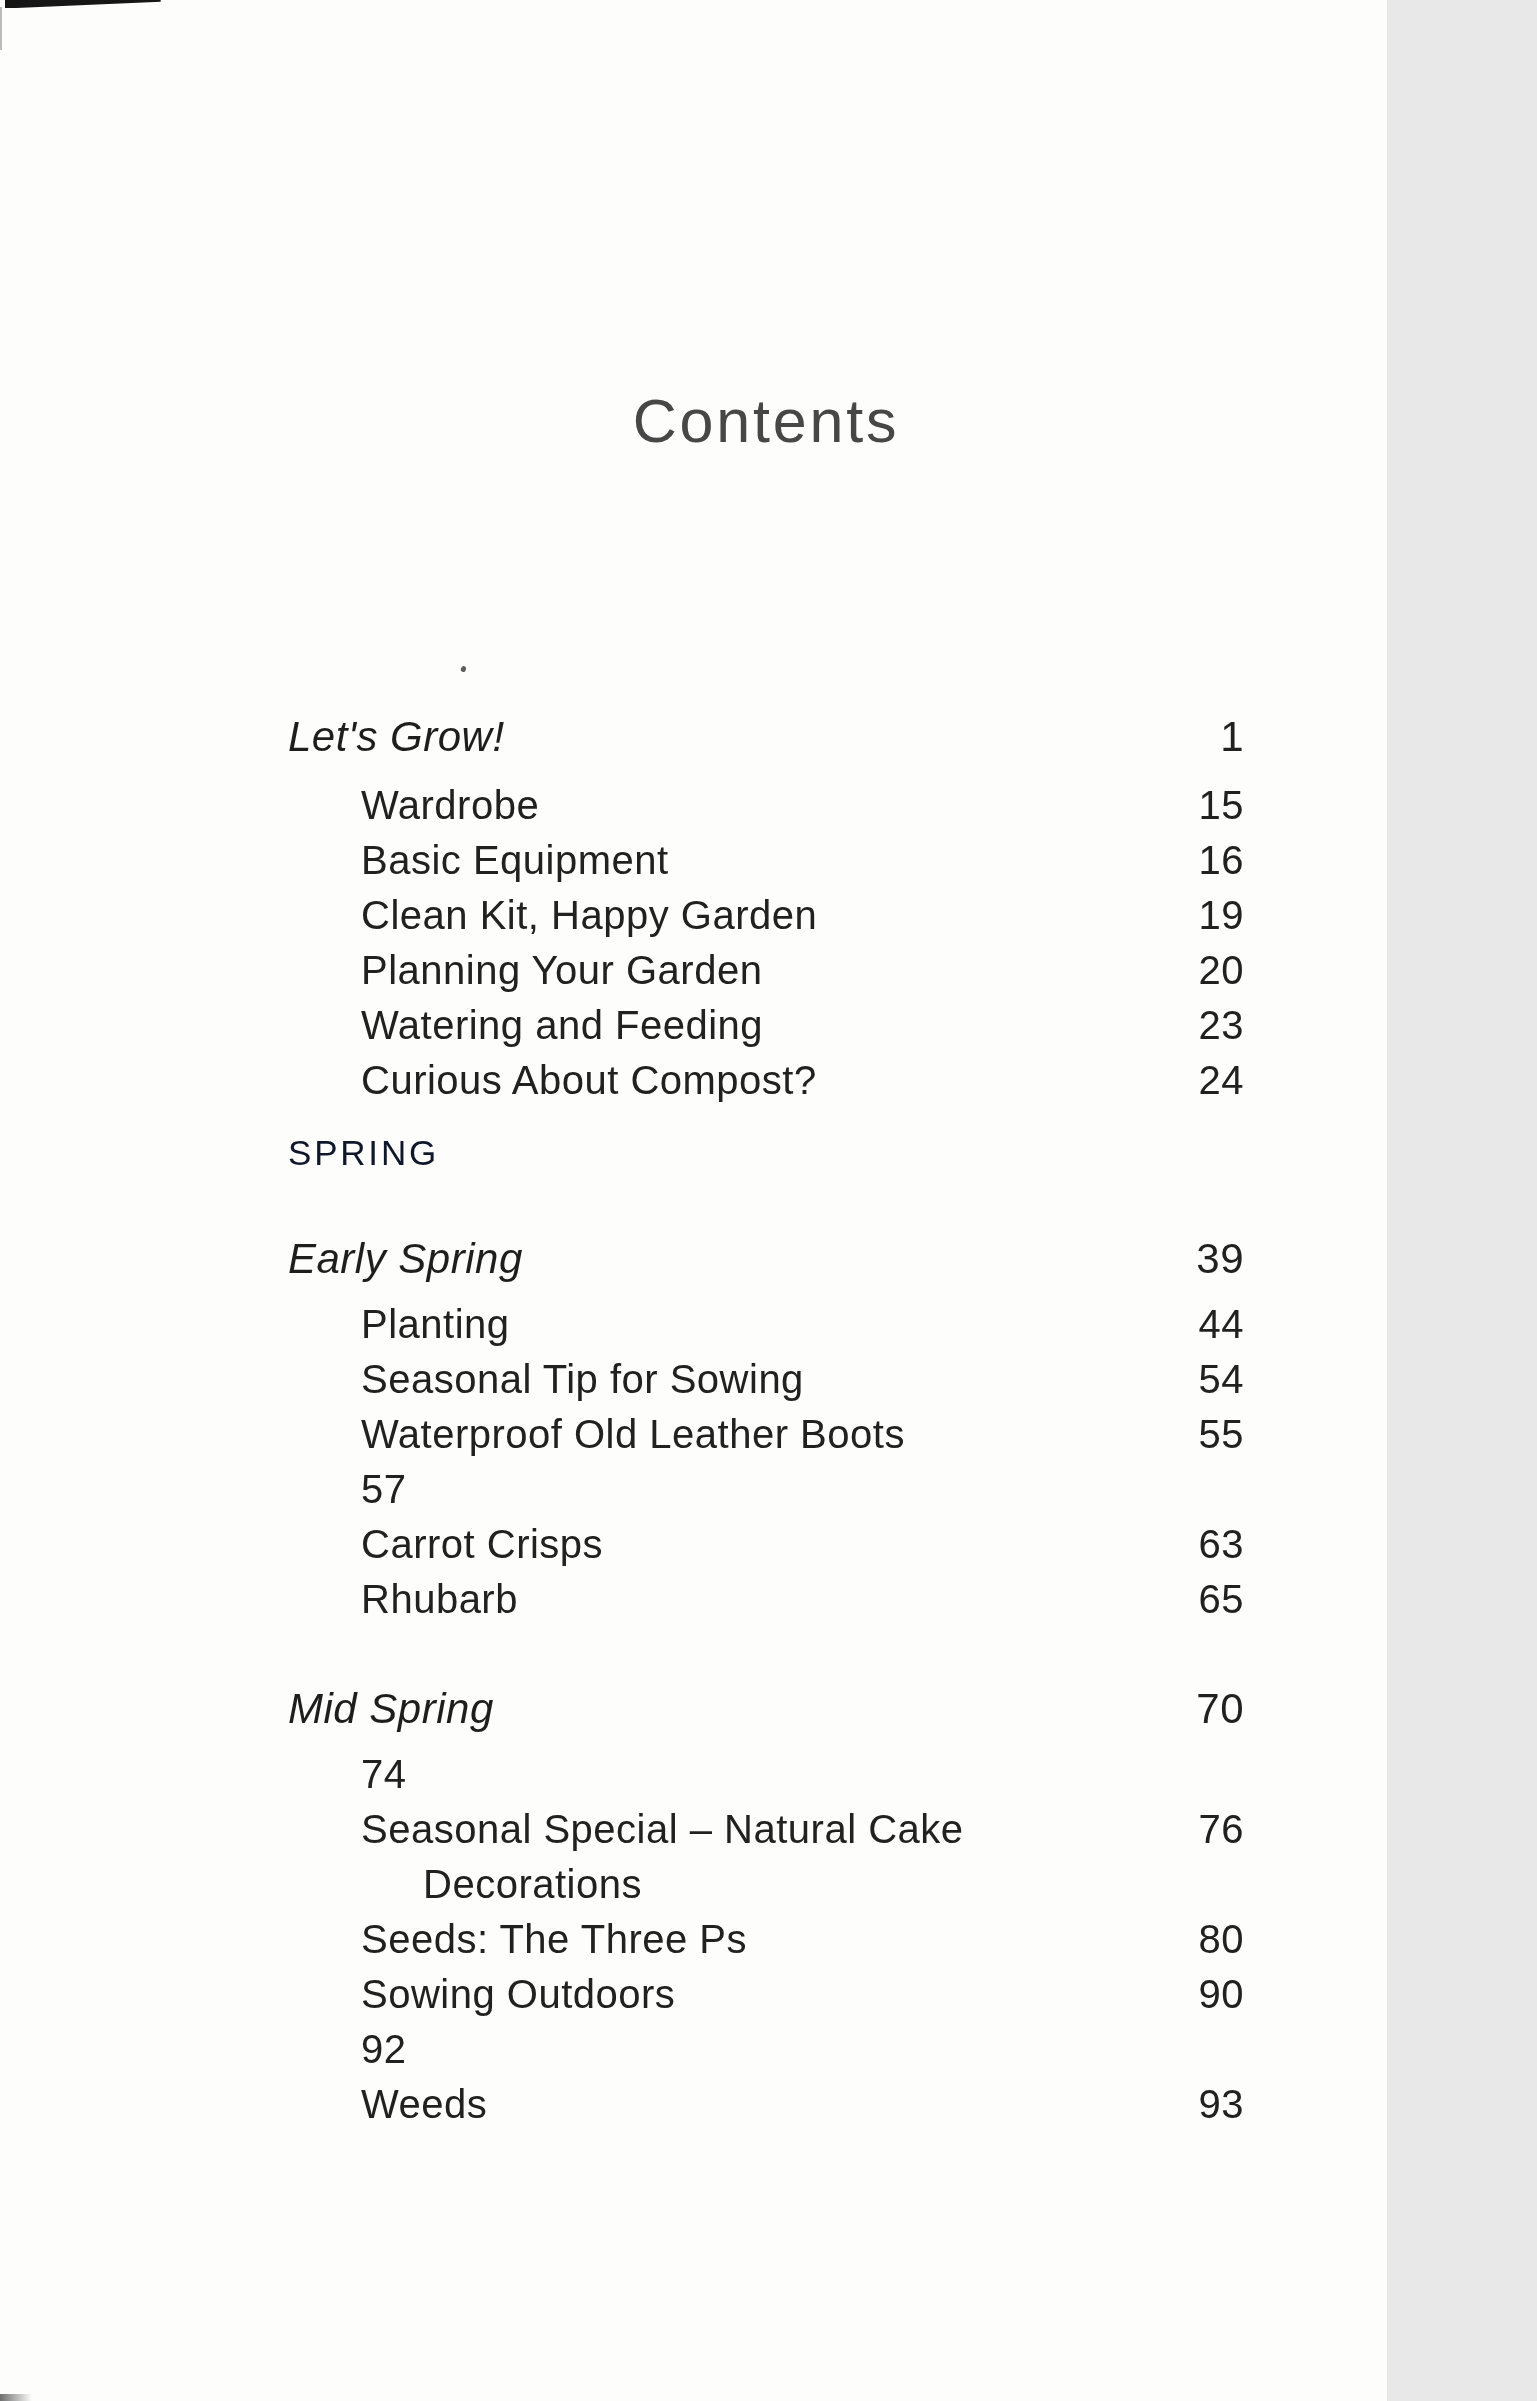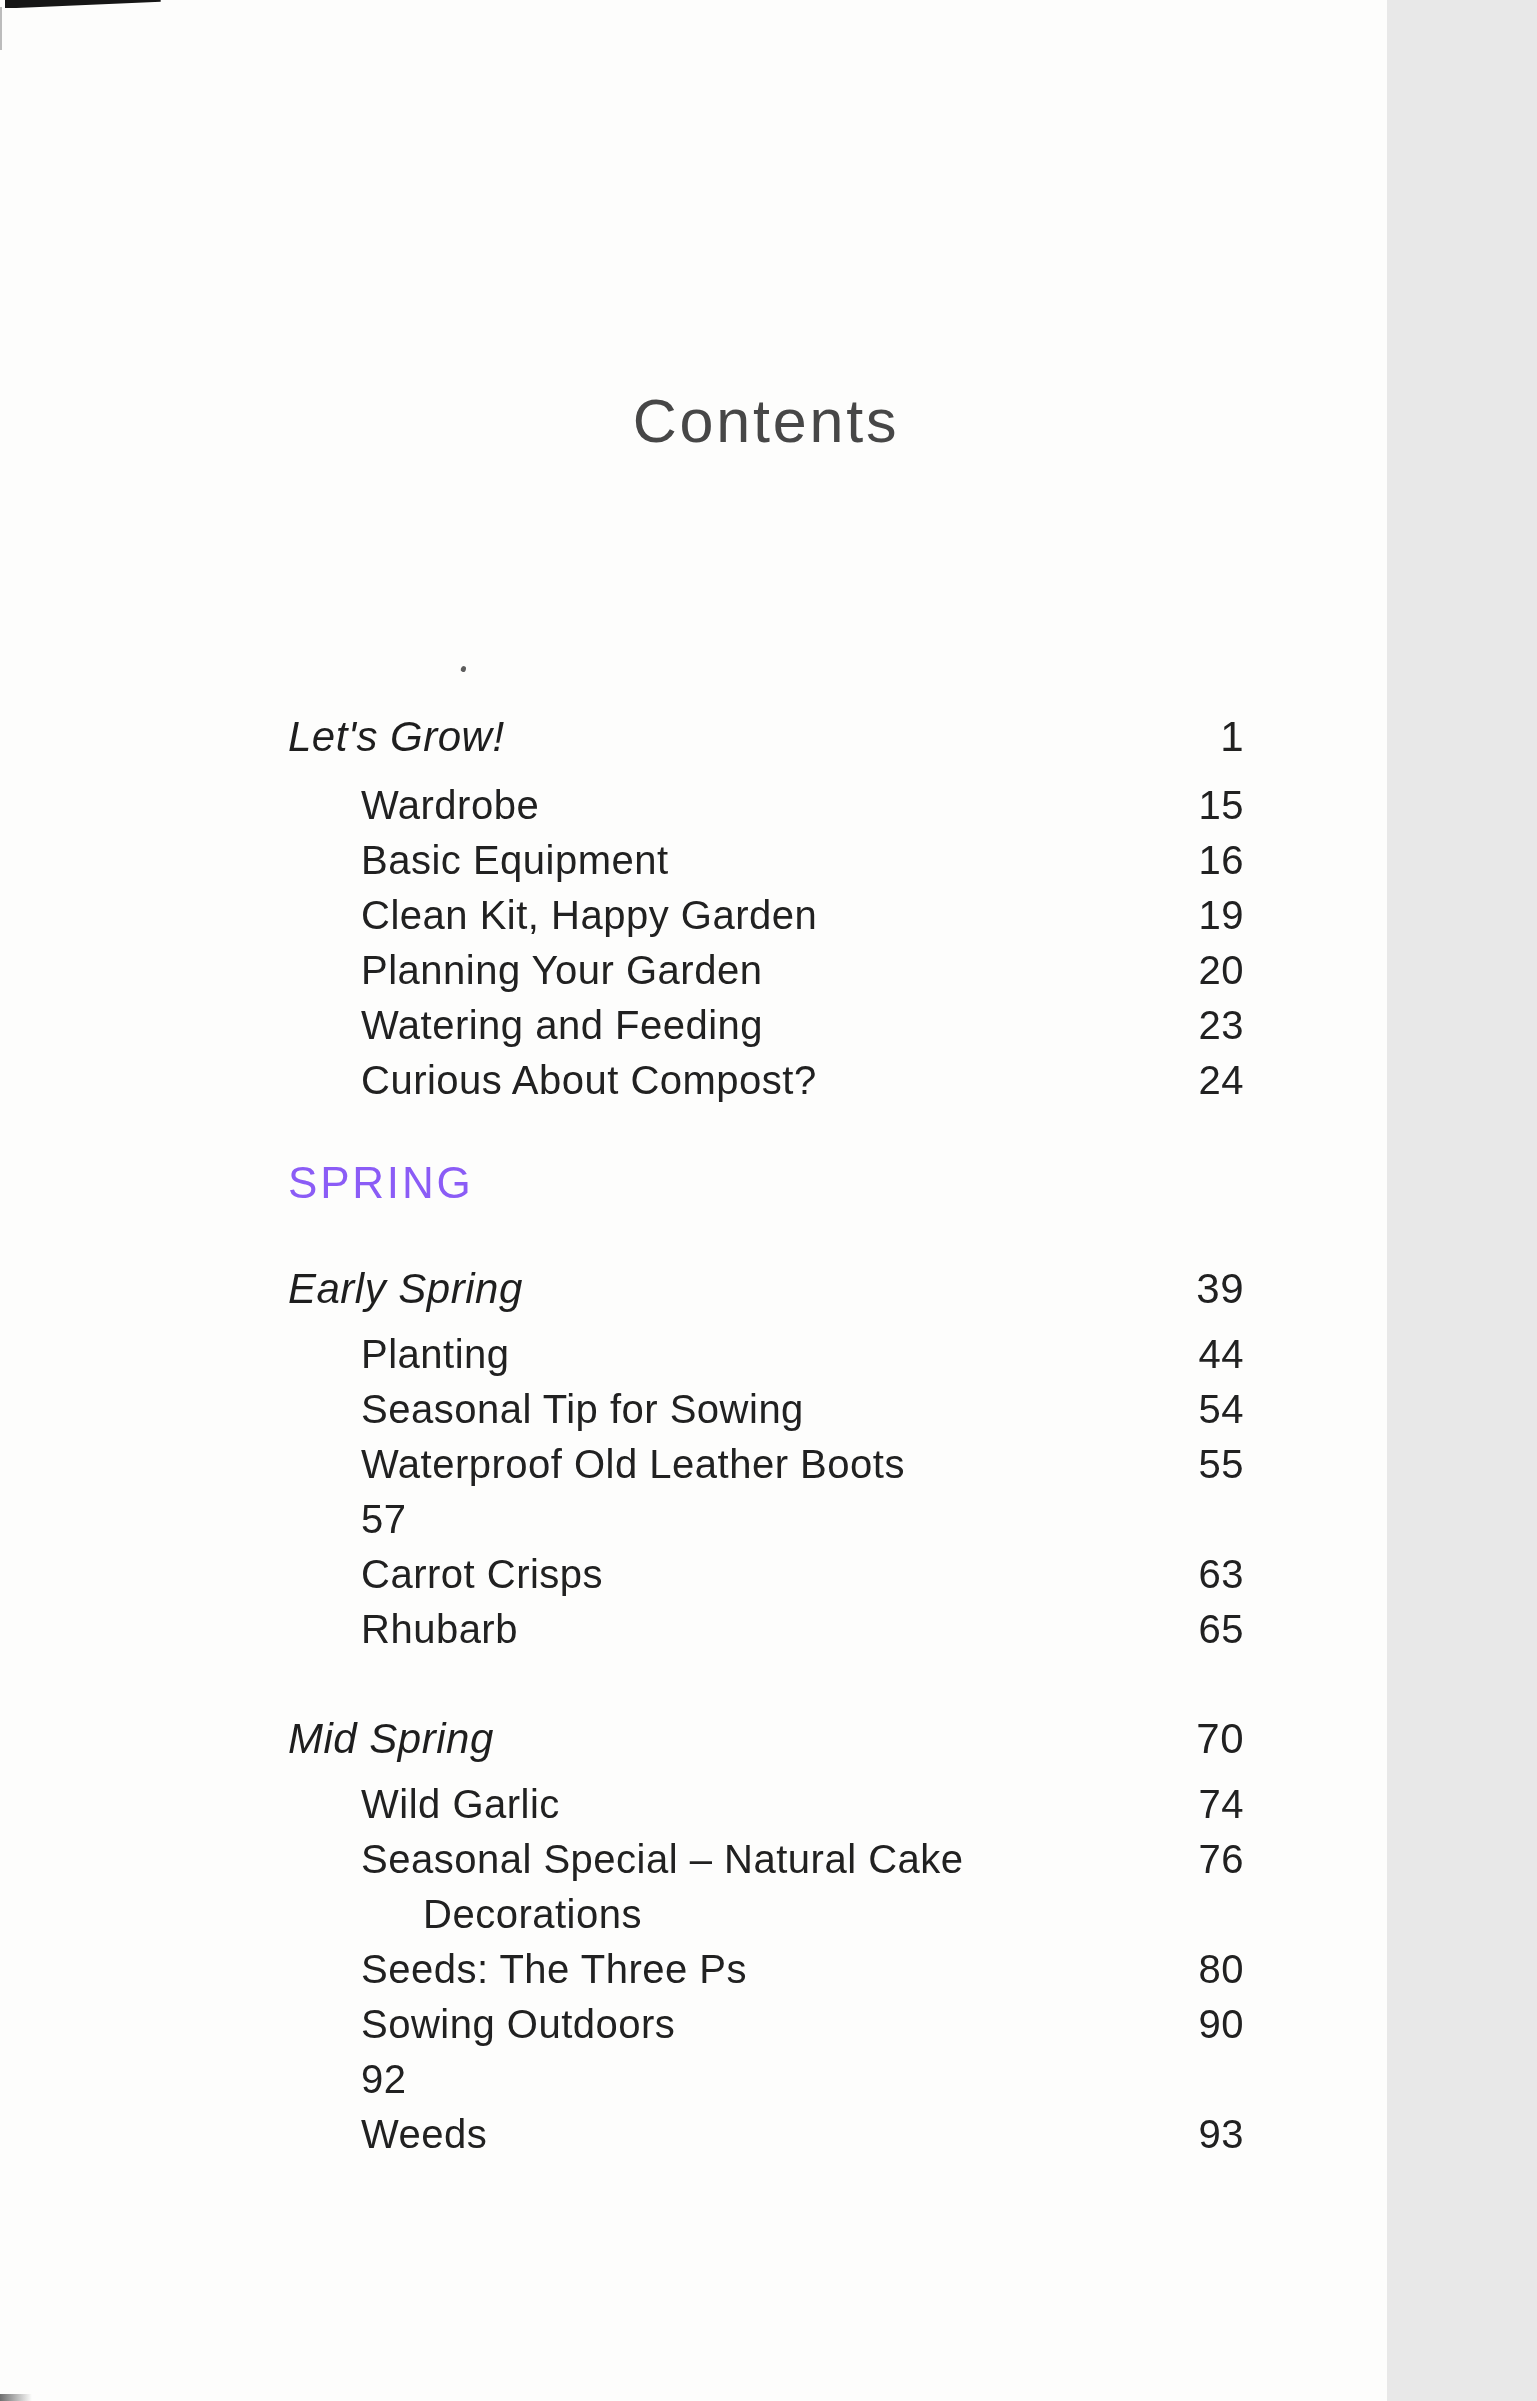--- a/index.html
+++ b/index.html
@@ -75,26 +75,26 @@
     letter-spacing: 0.5px;
     color: #1e1e1e;
   }
   .chapter-head .pagenum { font-style: normal; }
 
   .head-1 { margin-top: 259px; }
   .head-2 { margin-top: 60px; }
   .head-3 { margin-top: 56px; }
 
   .season-heading {
-    margin-top: 54px;
-    font-size: 44px;
+    margin-top: 24px;
+    font-size: 35px;
     line-height: 41px;
     font-weight: 300;
     letter-spacing: 2.8px;
-    color: #8b5cf6;
+    color: #0f172a;
   }
 
   .entries {
     margin-top: 15px;
   }
   .entries-tight { margin-top: 12px; }
 
   .row {
     display: flex;
     justify-content: flex-start;
@@ -191,21 +191,20 @@
         <span class="pagenum">65</span>
       </div>
     </div>
 
     <div class="chapter-head head-3">
       <span>Mid Spring</span>
       <span class="pagenum">70</span>
     </div>
     <div class="entries entries-tight">
       <div class="row">
-        <span class="label-block">Wild Garlic</span>
         <span class="pagenum">74</span>
       </div>
       <div class="row">
         <span class="label-block">
           <span class="line1" style="display:block">Seasonal Special – Natural Cake</span>
           <span class="line2" style="display:block">Decorations</span>
         </span>
         <span class="pagenum">76</span>
       </div>
       <div class="row">

